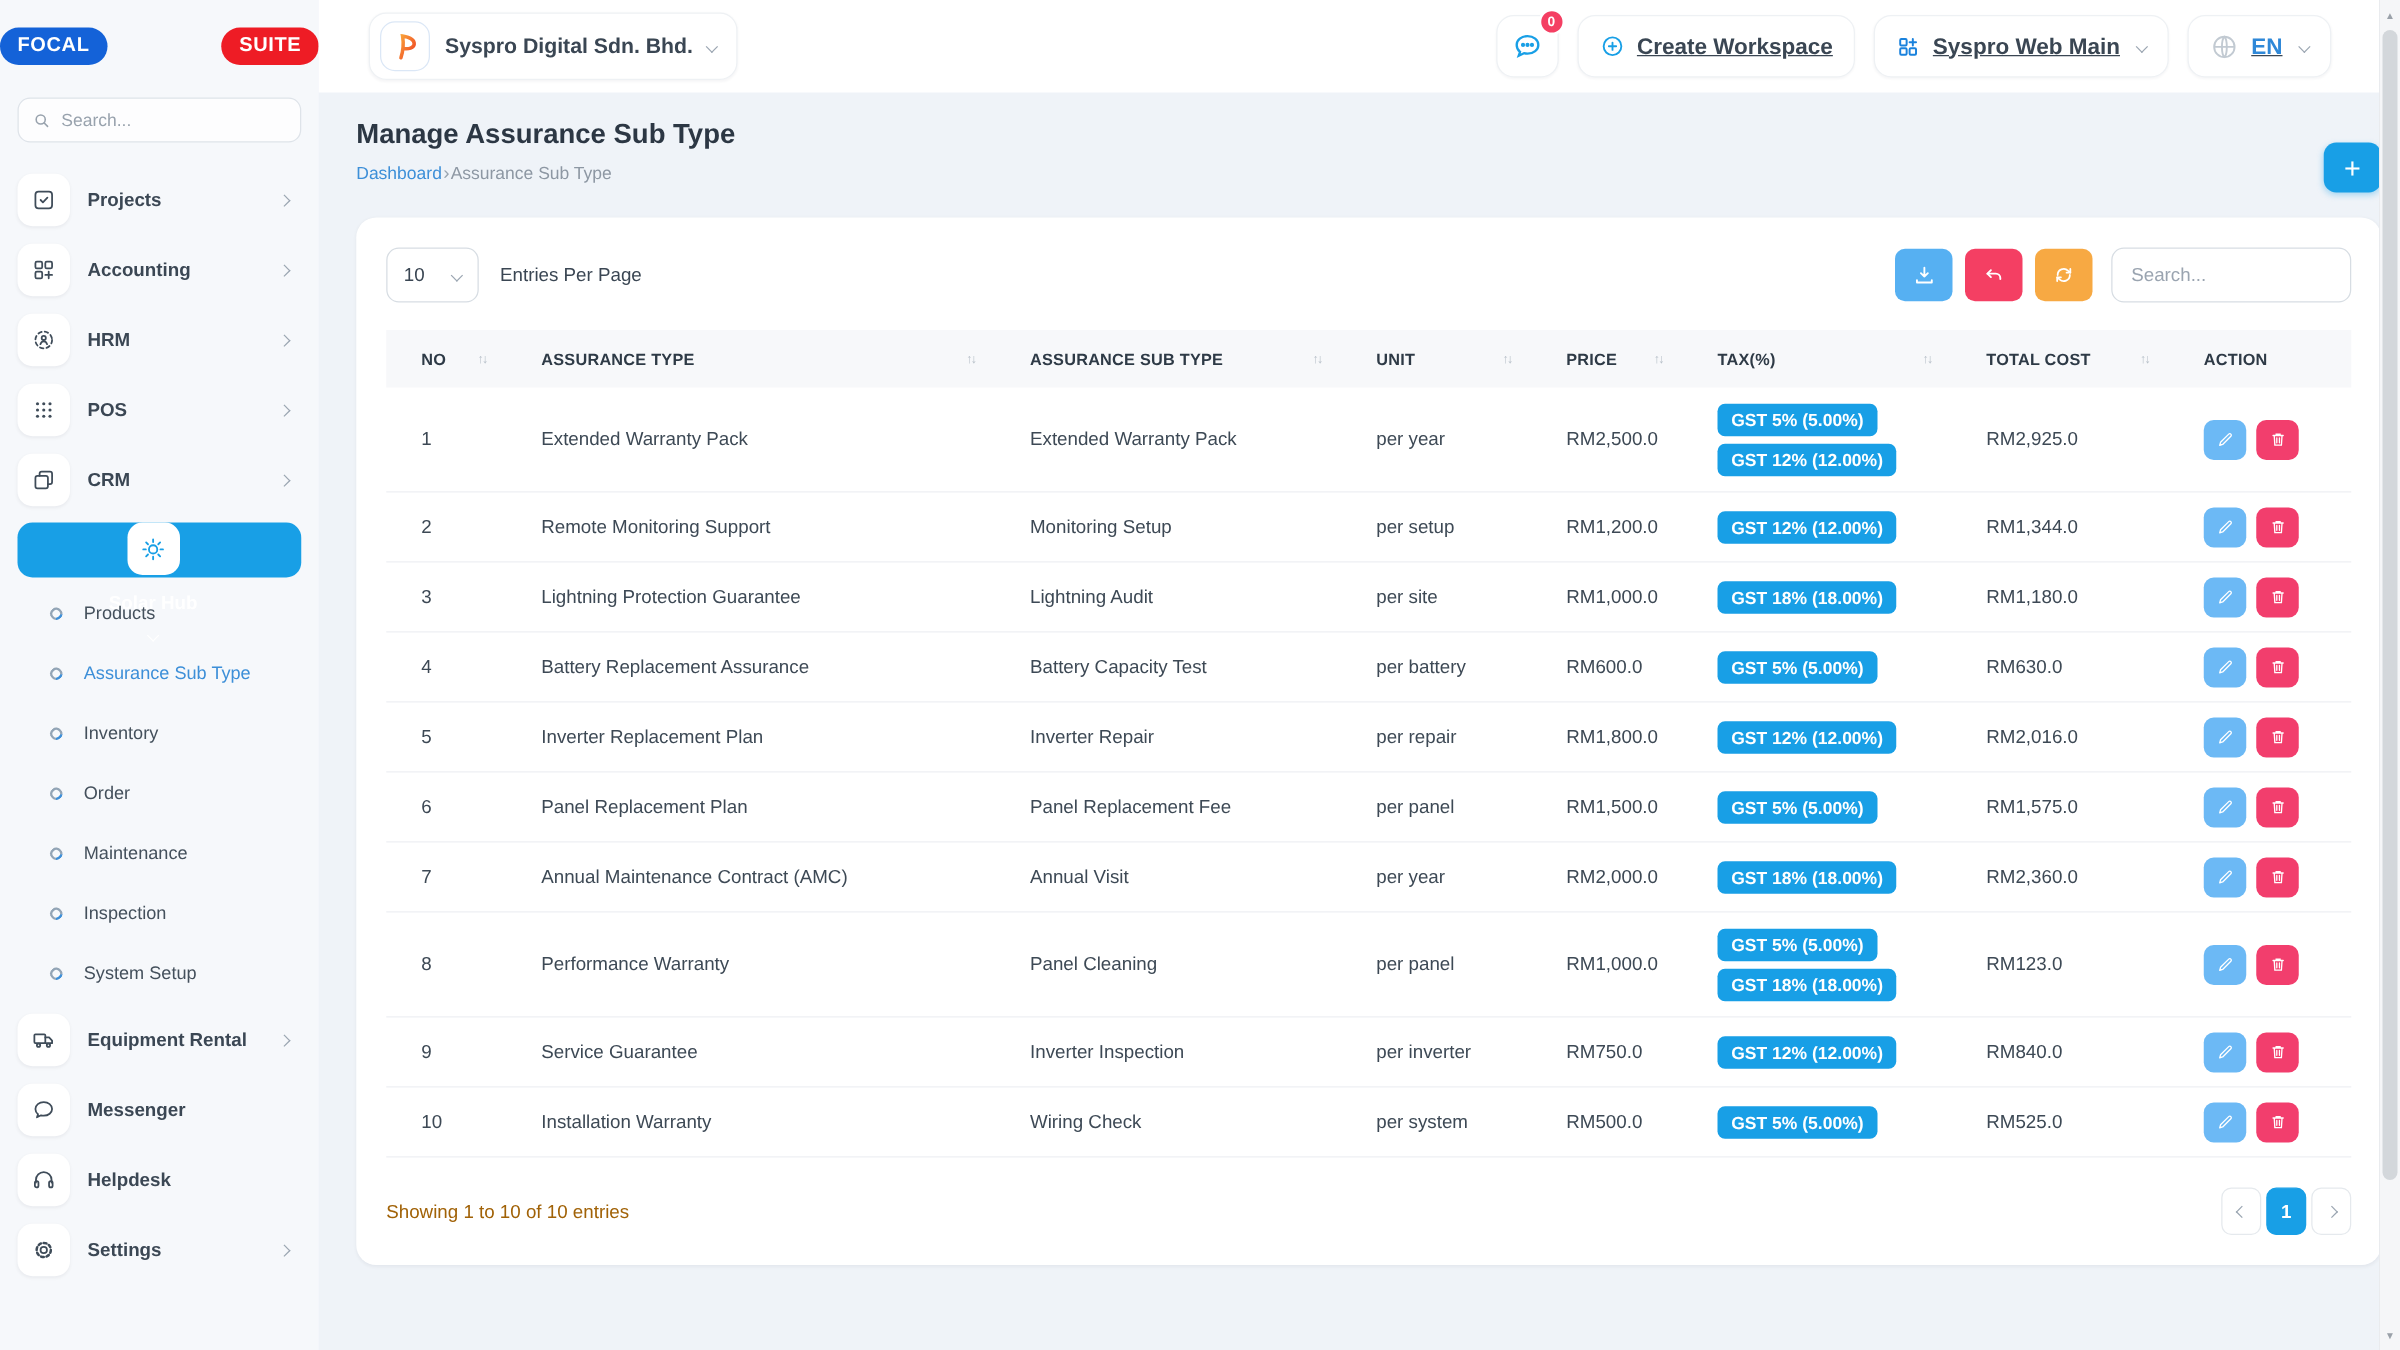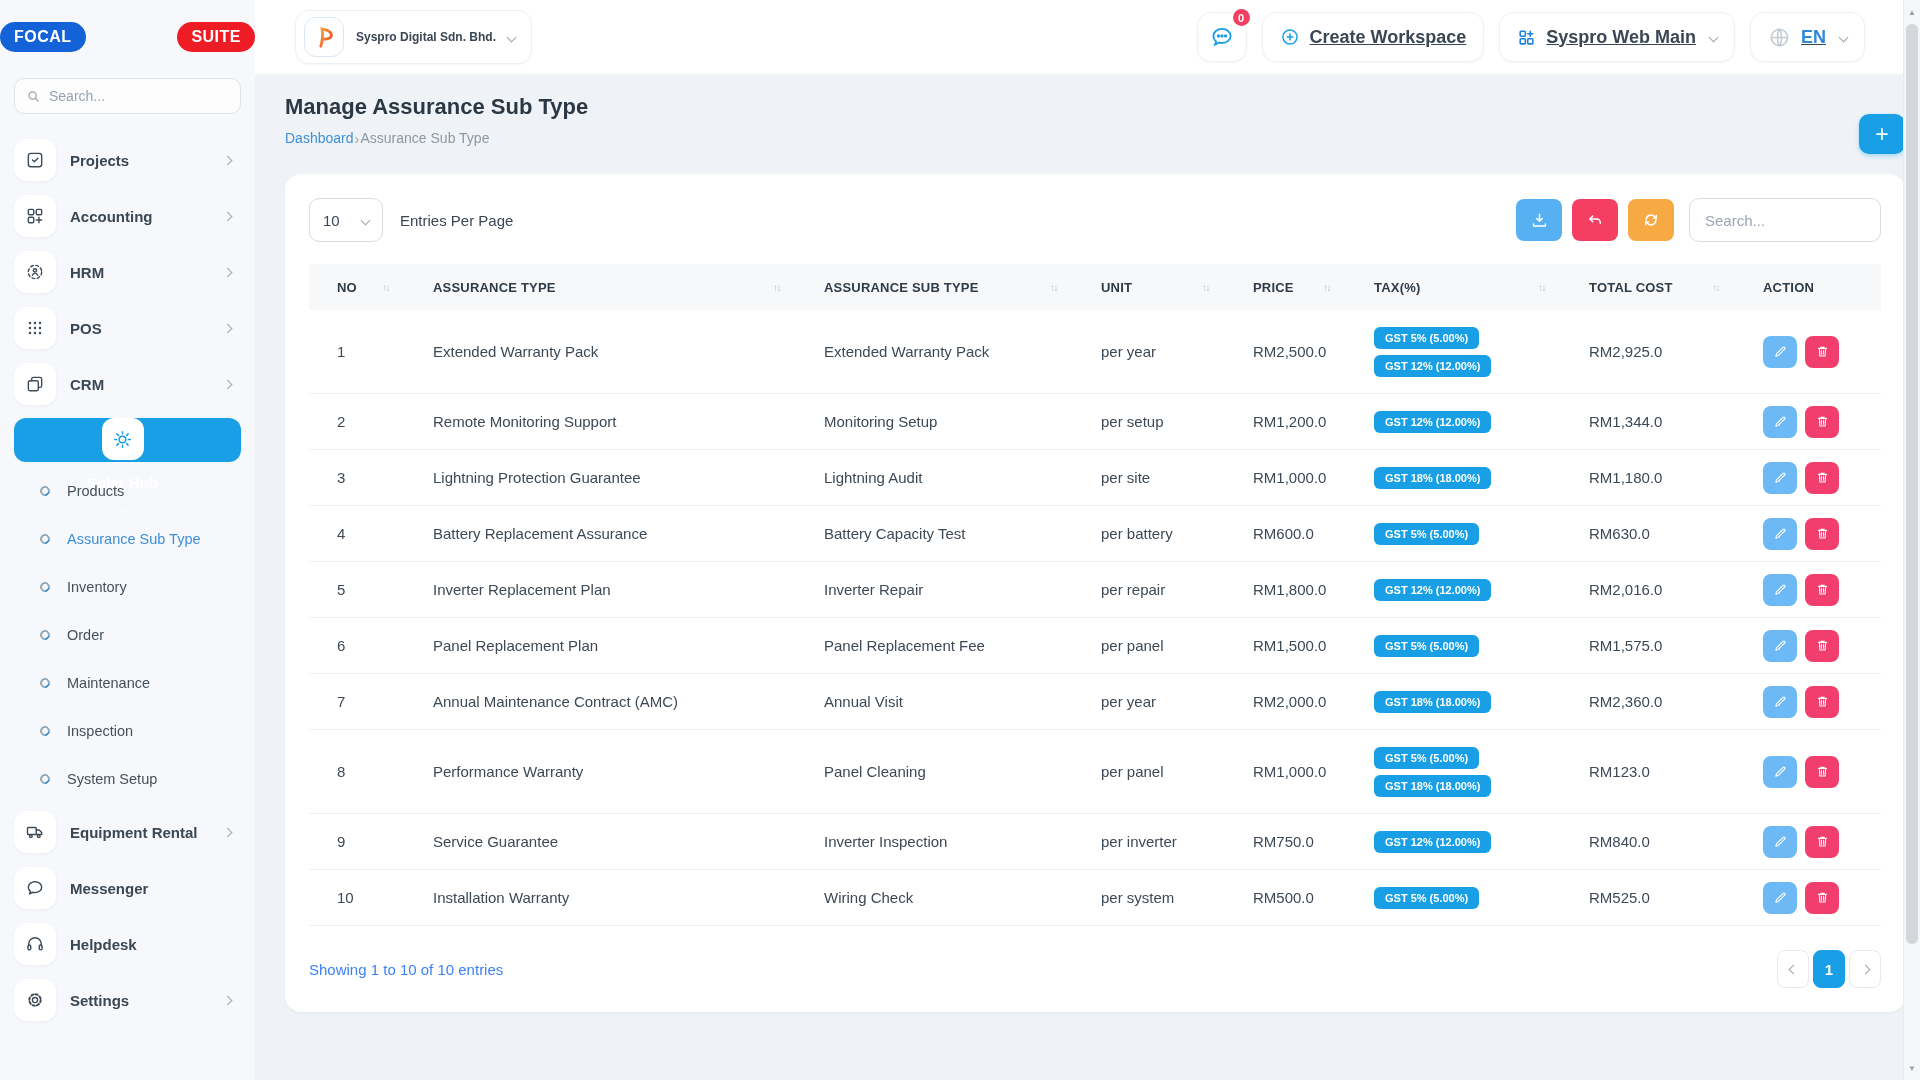--- a/index.html
+++ b/index.html
@@ -28,21 +28,21 @@
   .nav-item.active .nav-label { color: #fff; font-weight: 700; }
   .nav-item.active .chev { border-color: #fff; }
   .sub-item { height: 34px; margin-bottom: 14px; padding-left: 26px; display: flex; align-items: center; gap: 17px; font-size: 14.5px; font-weight: 500; color: #44505c; cursor: pointer; }
   .sub-dot { width: 10px; height: 10px; border-radius: 50%; border: 2px solid #93a5b6; border-bottom-color: #3d8fd8; transform: rotate(-40deg); flex: 0 0 10px; }
   .sub-item.active { color: var(--link-blue, #3d8fd8); }
   
   .main { flex: 1; display: flex; flex-direction: column; min-width: 0; }
   .topbar { height: 74px; background: #fff; display: flex; align-items: center; padding: 0 55px 0 40px; gap: 15px; flex: 0 0 74px; }
   .company-pill { display: flex; align-items: center; gap: 12px; background: #fff; border: 1px solid #eef1f4; box-shadow: 0 1px 2px rgba(16,24,40,.04); border-radius: 14px; padding: 6px 16px 6px 8px; height: 54px; cursor: pointer; }
   .company-logo { width: 40px; height: 40px; border-radius: 12px; border: 1px solid #dbe7f6; display: flex; align-items: center; justify-content: center; background: #fff; }
-  .company-name { font-size: 12px; font-weight: 600; color: #3a4653; }
+  .company-name { font-size: 17px; font-weight: 600; color: #3a4653; }
   .tb-spacer { flex: 1; }
   .icon-btn { width: 50px; height: 50px; background: #fff; border: 1px solid #eef1f4; border-radius: 14px; box-shadow: 0 1px 2px rgba(16,24,40,.04); display: flex; align-items: center; justify-content: center; position: relative; cursor: pointer; color: var(--accent, #189fe6); }
   .chat-badge { position: absolute; top: -6px; right: -6px; min-width: 21px; height: 21px; border-radius: 11px; background: var(--btn-undo, #f43f63); border: 2px solid #fff; color: #fff; font-size: 11px; font-weight: 700; display: flex; align-items: center; justify-content: center; }
   .pill-btn { height: 50px; border-radius: 14px; border: 1px solid #eef1f4; background: #fff; box-shadow: 0 1px 2px rgba(16,24,40,.04); display: flex; align-items: center; gap: 10px; padding: 0 17px; font-size: 18px; font-weight: 600; color: #3a4653; cursor: pointer; text-decoration: underline; }
   .pill-btn .chev { margin-left: 4px; }
   .en-label { color: #2f88d8; font-weight: 700; }
   
   .content { flex: 1; padding: 20px 15px 0 30px; }
   .page-head { display: flex; align-items: flex-start; }
   .page-title { font-size: 22px; font-weight: 700; color: #2c3744; margin-bottom: 10px; }
@@ -64,27 +64,27 @@
   .search-input::placeholder { color: #9aa4b0; }
   
   .thead, .trow { display: grid; grid-template-columns: 96px 391px 277px 152px 121px 215px 174px 1fr; align-items: center; }
   .thead { background: #f7f8fa; height: 46px; }
   .th { font-size: 13px; font-weight: 700; color: #2e3a46; letter-spacing: .2px; display: flex; align-items: center; justify-content: space-between; padding: 0 16px 0 28px; white-space: nowrap; overflow: hidden; }
   .sort { color: #b8c0c9; font-size: 10px; letter-spacing: -1.5px; flex: 0 0 auto; margin-left: 6px; }
   .trow { border-bottom: 1px solid #eef0f3; min-height: 56px; }
   .trow.tall { min-height: 84px; }
   .td { padding: 8px 8px 8px 28px; font-size: 15px; color: #3d4955; }
   .td.tax { display: flex; flex-direction: column; align-items: flex-start; gap: 6px; }
-  .badge { background: var(--badge-blue, #189fe6); color: #fff; font-size: 11px; font-weight: 700; padding: 5px 11px; border-radius: 6px; white-space: nowrap; }
+  .badge { background: var(--badge-blue, #189fe6); color: #fff; font-size: 14px; font-weight: 700; padding: 5px 11px; border-radius: 6px; white-space: nowrap; }
   .td.actions { display: flex; gap: 8px; }
   .act-btn { width: 34px; height: 32px; border: none; border-radius: 8px; color: #fff; display: flex; align-items: center; justify-content: center; cursor: pointer; }
   .btn-edit { background: var(--btn-edit, #6cb9f5); }
   .btn-del { background: var(--btn-delete, #f23e6d); }
   .tfoot { display: flex; align-items: center; margin-top: 24px; }
-  .summary { font-size: 15px; color: #3b82f6; }
+  .summary { font-size: 15px; color: #a16207; }
   .pager { margin-left: auto; display: flex; gap: 4px; }
   .page-btn { min-width: 32px; height: 38px; border-radius: 8px; border: 1px solid #e5e9ed; background: #fff; color: #8d97a2; display: flex; align-items: center; justify-content: center; font-size: 15px; cursor: pointer; padding: 0 10px; }
   .page-btn .chev { border-color: #9aa5b1; }
   .page-btn.active { background: var(--accent, #189fe6); border-color: var(--accent, #189fe6); color: #fff; font-weight: 600; }
   
   .scrollbar { position: fixed; top: 0; right: 0; width: 17px; height: 1080px; background: #f5f6f8; border-left: 1px solid #e9ebee; z-index: 50; }
   .sb-arrow { position: absolute; left: 0; width: 16px; height: 16px; color: #9aa1a9; font-size: 8px; display: flex; align-items: center; justify-content: center; }
   .sb-up { top: 4px; } .sb-down { bottom: 4px; }
   .sb-thumb { position: absolute; left: 2px; width: 12px; top: 24px; height: 920px; background: #d3d7db; border-radius: 7px; }
   svg { display: block; }

